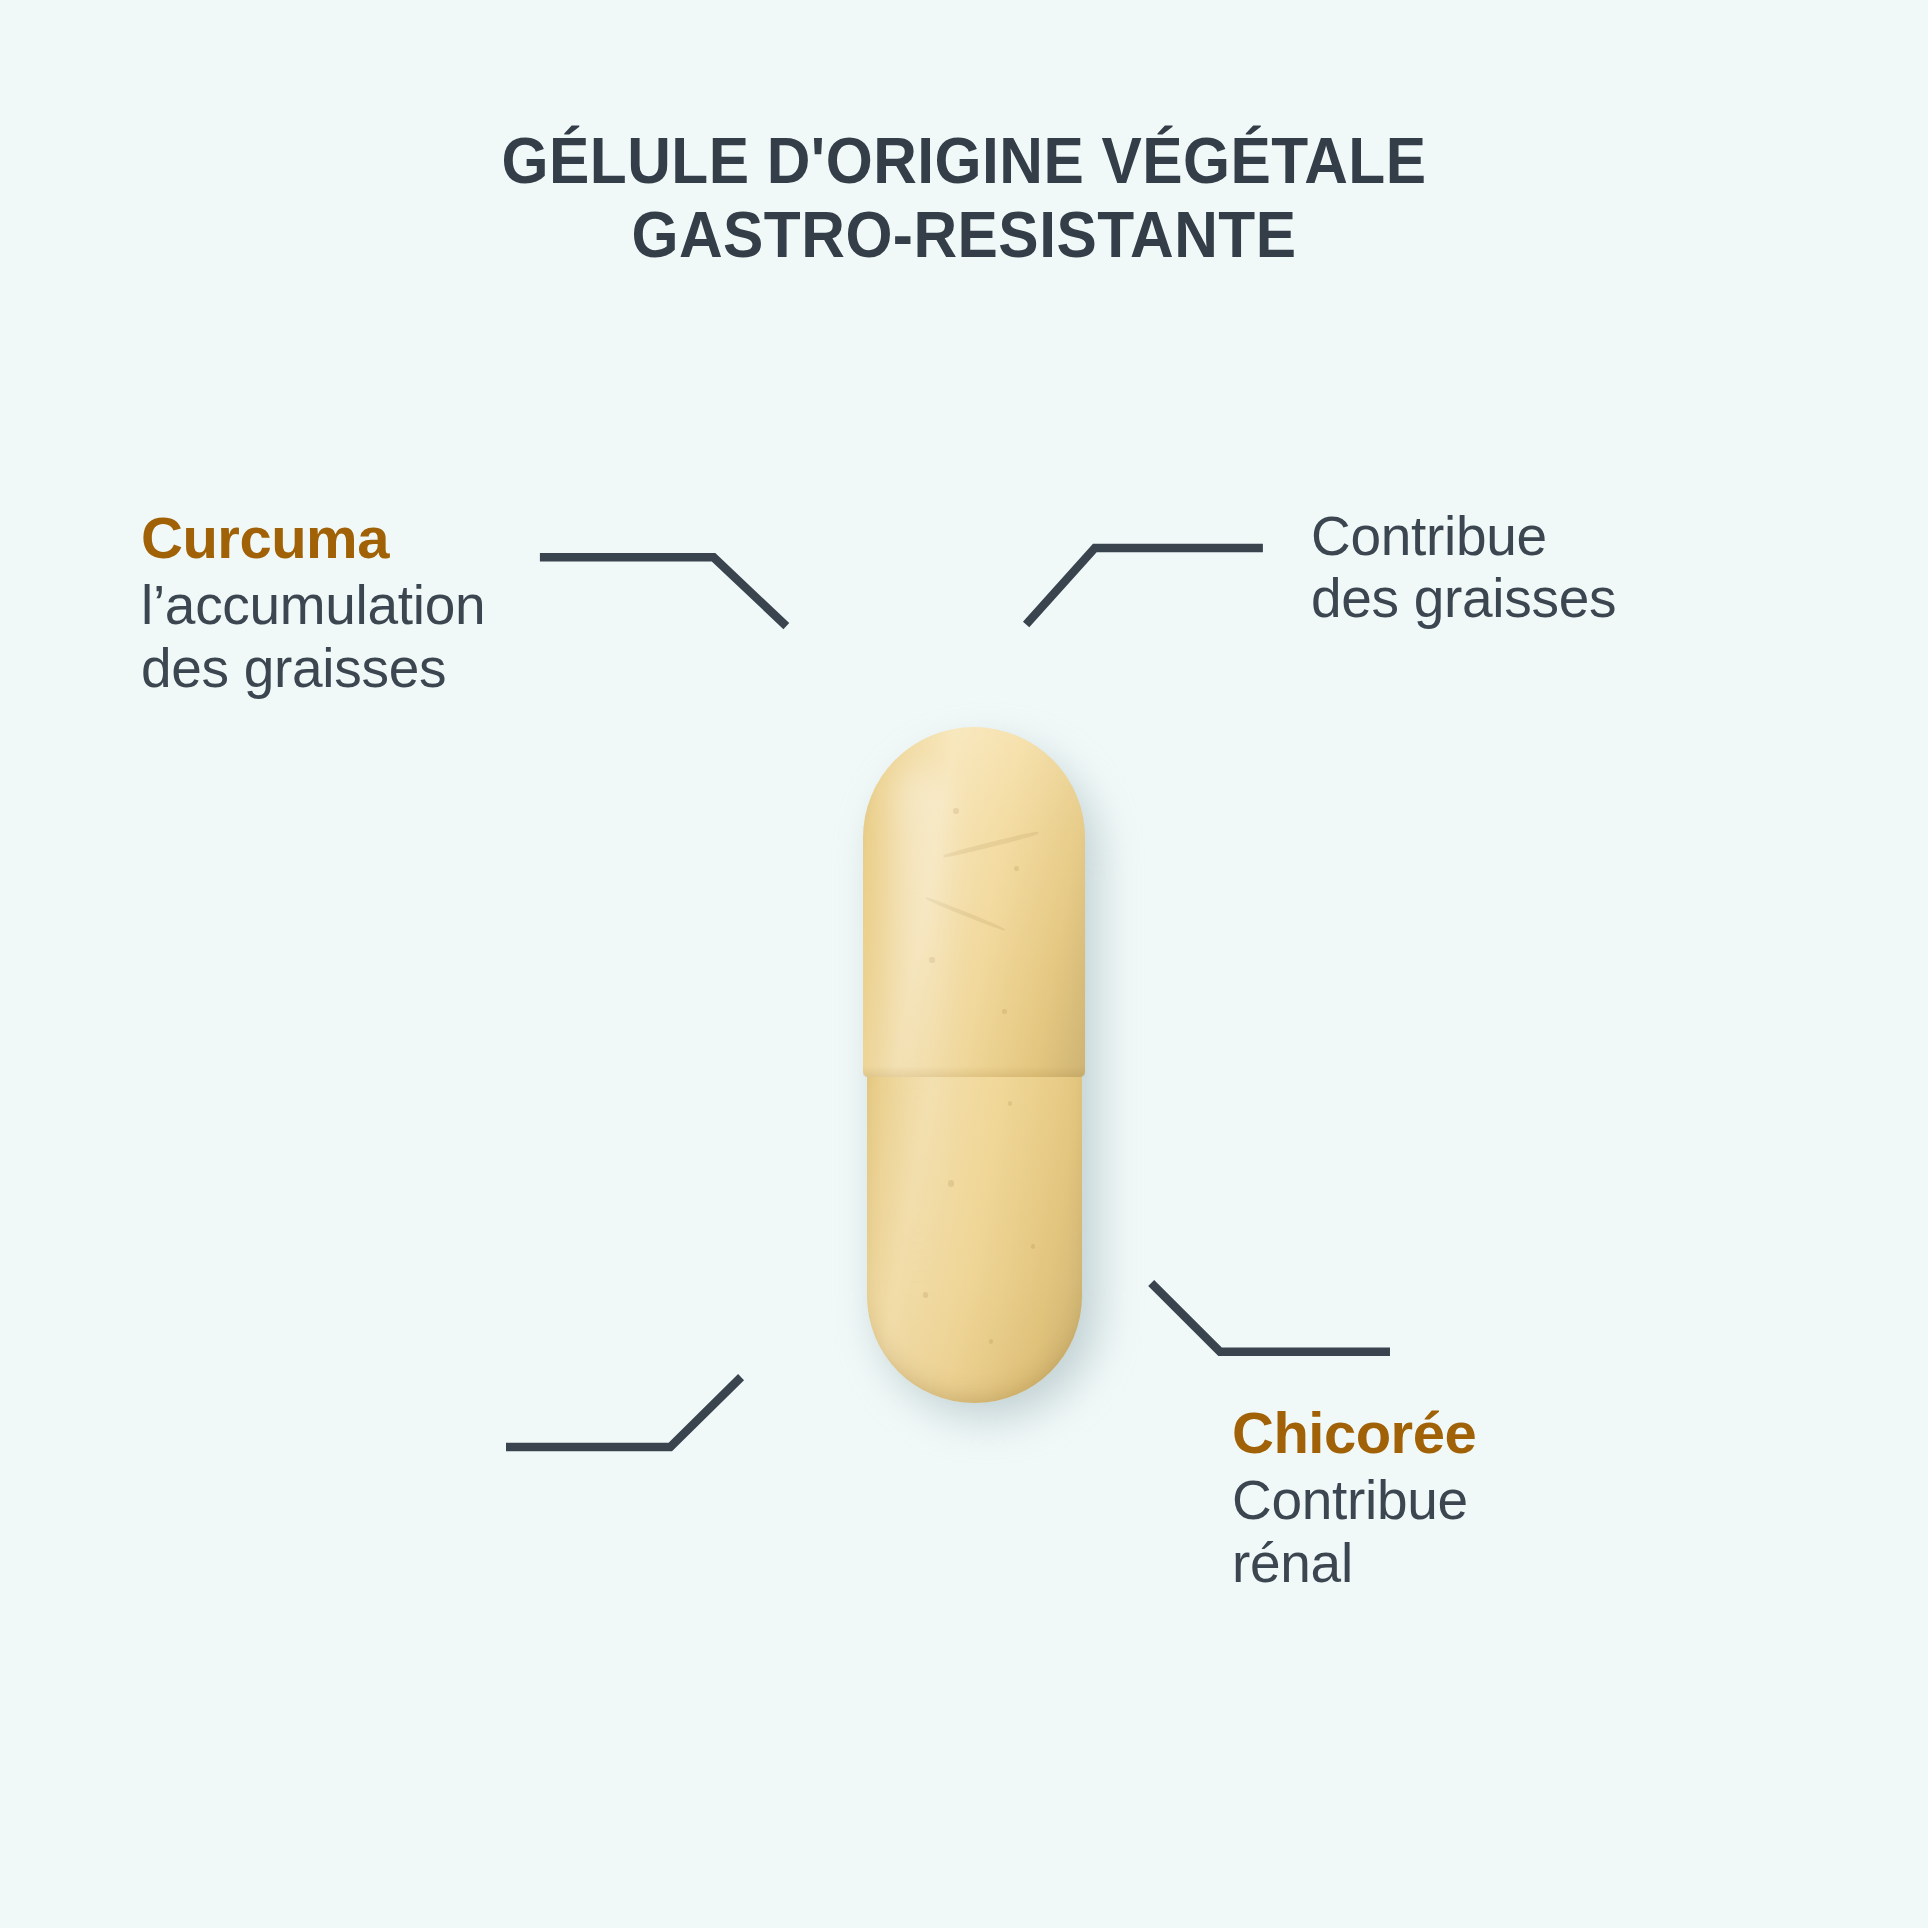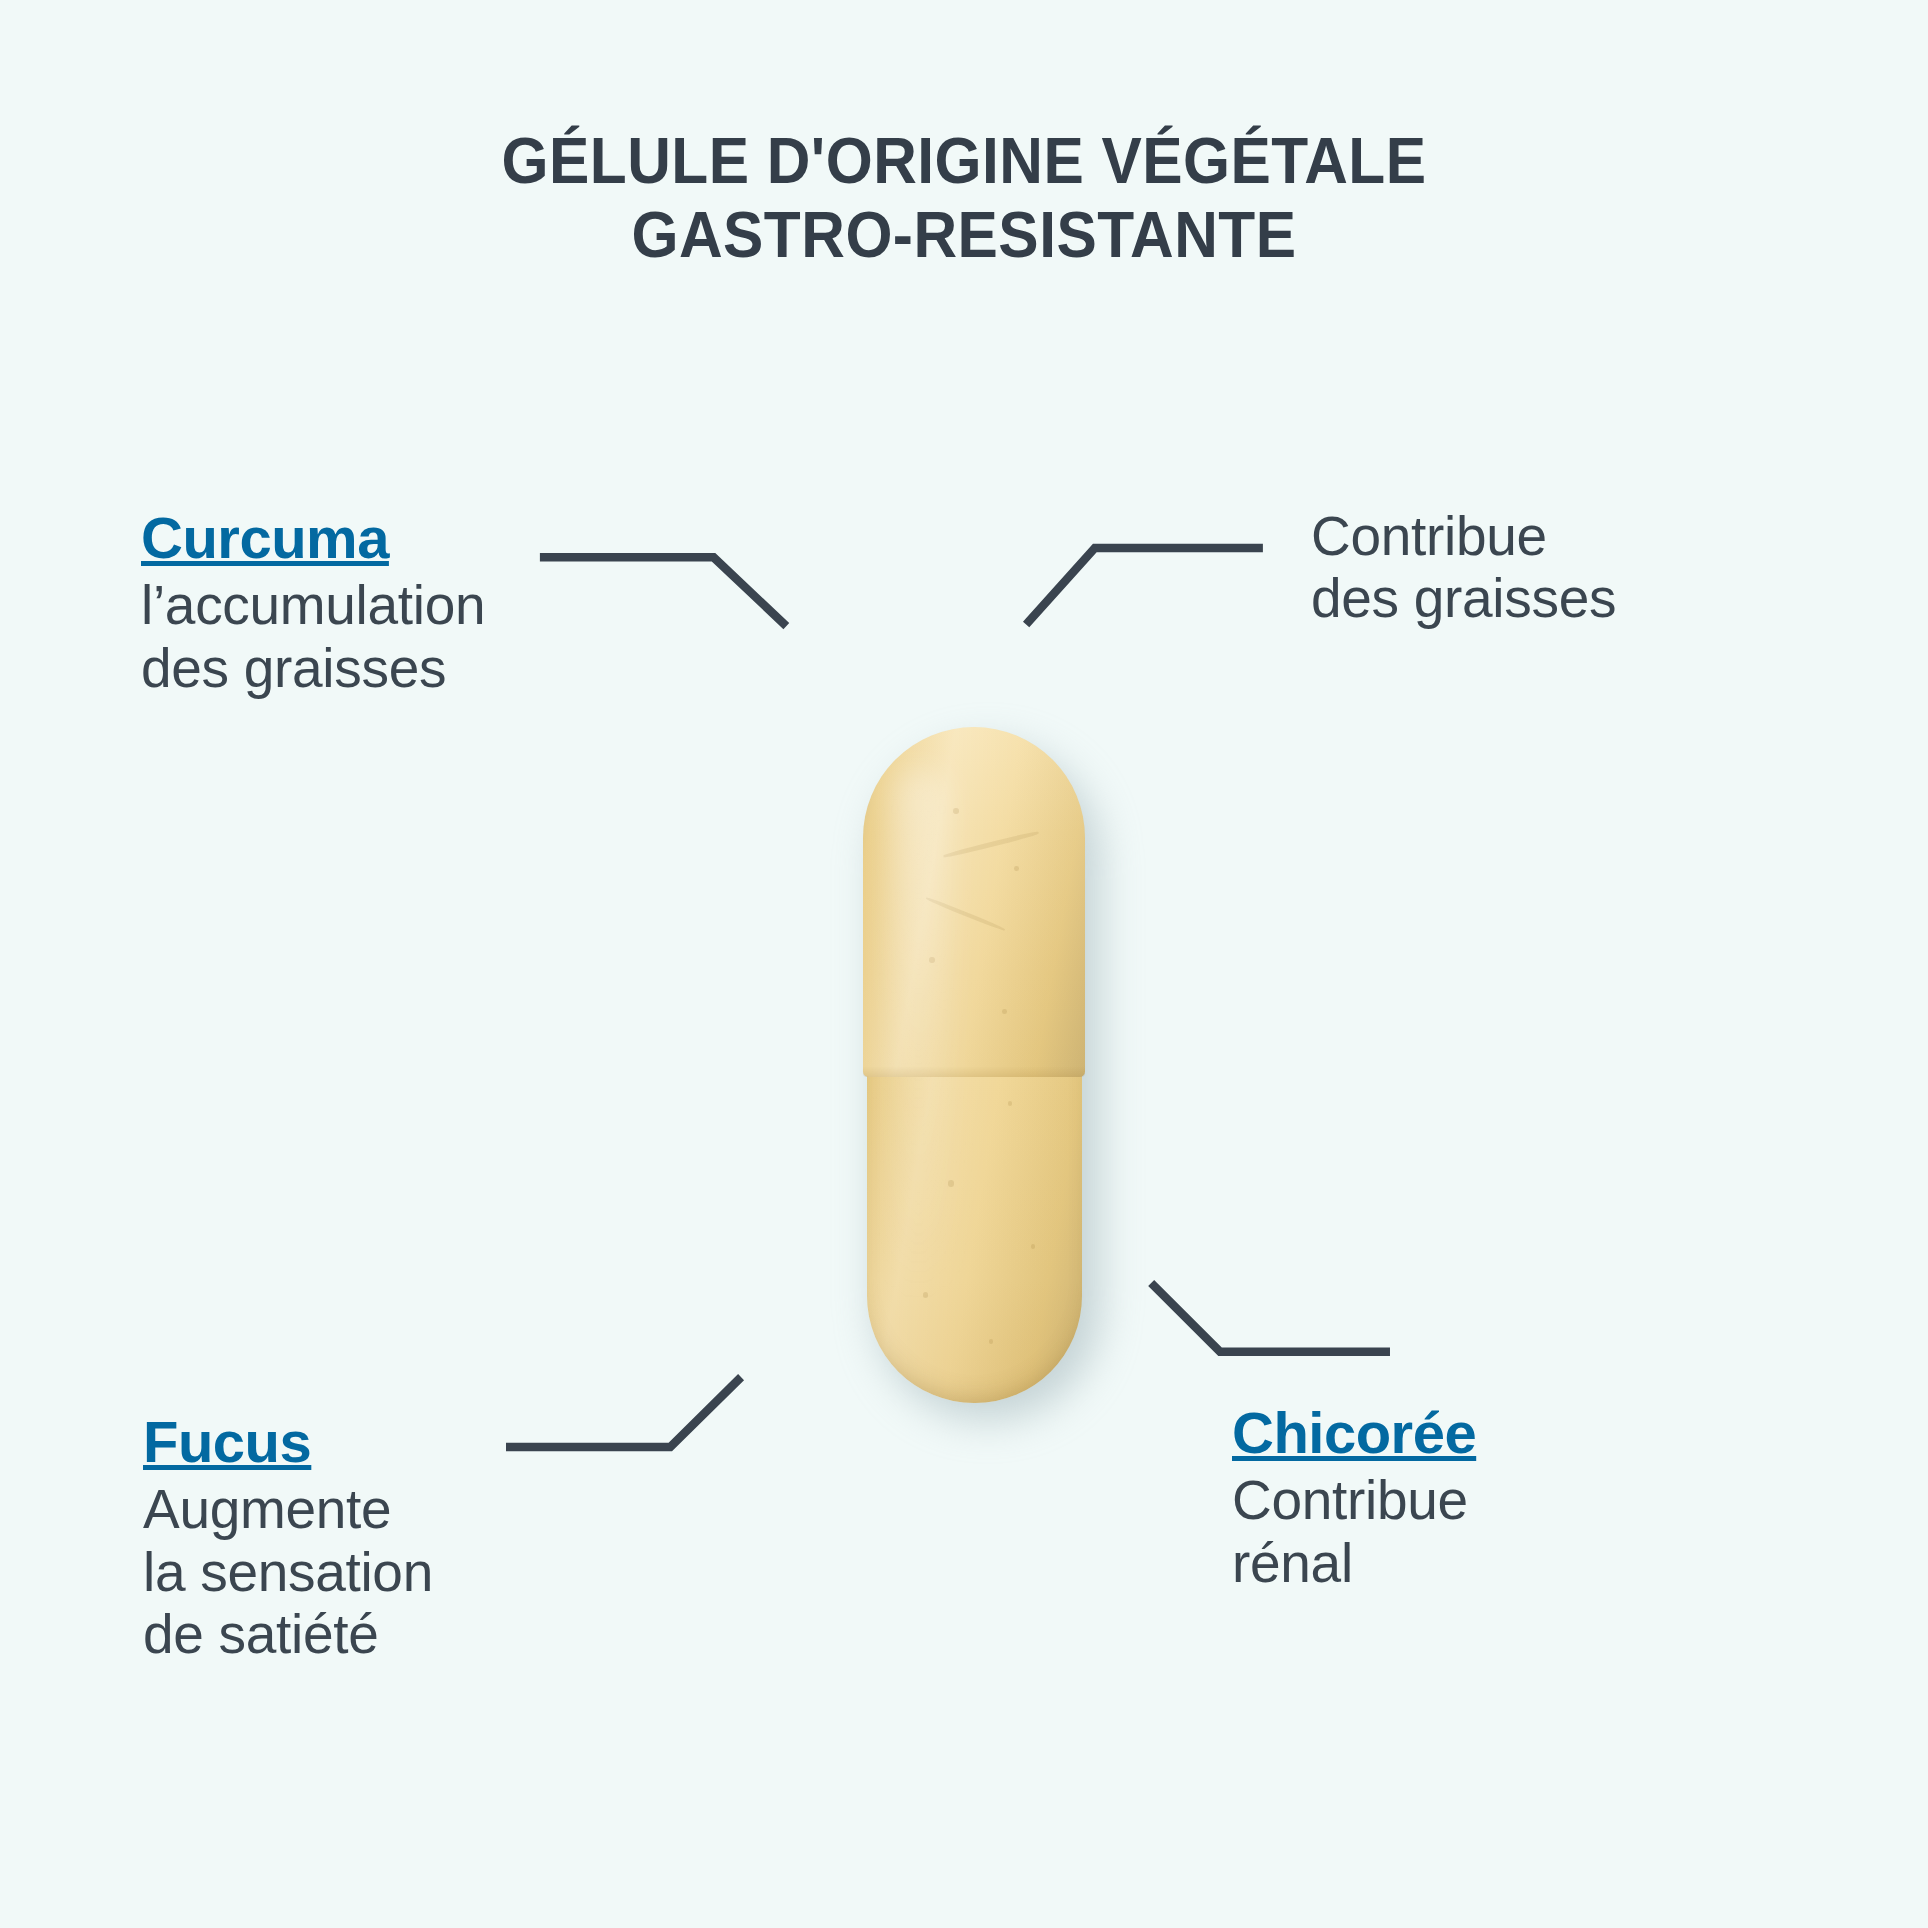--- a/index.html
+++ b/index.html
@@ -32,24 +32,23 @@
     transform:scaleX(0.93);
   }
 
   
   .callout{ position:absolute; }
   .callout .c-head{
     font-family:"Liberation Sans", sans-serif;
     font-weight:bold;
     font-size:58px;
     line-height:1.05;
-    color:#0369a1;
+    color:#a16207;
     white-space:nowrap;
     letter-spacing:-0.5px;
-    text-decoration:underline;
   }
   .callout .c-desc{
     font-family:"Liberation Sans", sans-serif;
     font-weight:normal;
     font-size:55px;
     line-height:1.13;
     color:#3b4650;
     letter-spacing:-0.3px;
     margin-top:5.6px;
   }
@@ -192,28 +191,20 @@
     </div>
   </div>
 
   <div class="callout" id="callout-ascophyllum">
     <div class="c-desc">
       <span>Contribue</span>
       <span>des graisses</span>
     </div>
   </div>
 
-  <div class="callout" id="callout-fucus">
-    <div class="c-head">Fucus</div>
-    <div class="c-desc">
-      <span>Augmente</span>
-      <span>la sensation</span>
-      <span>de satiété</span>
-    </div>
-  </div>
 
   <div class="callout" id="callout-chicoree">
     <div class="c-head">Chicorée</div>
     <div class="c-desc">
       <span>Contribue</span>
       <span>rénal</span>
     </div>
   </div>
 
 </div>

